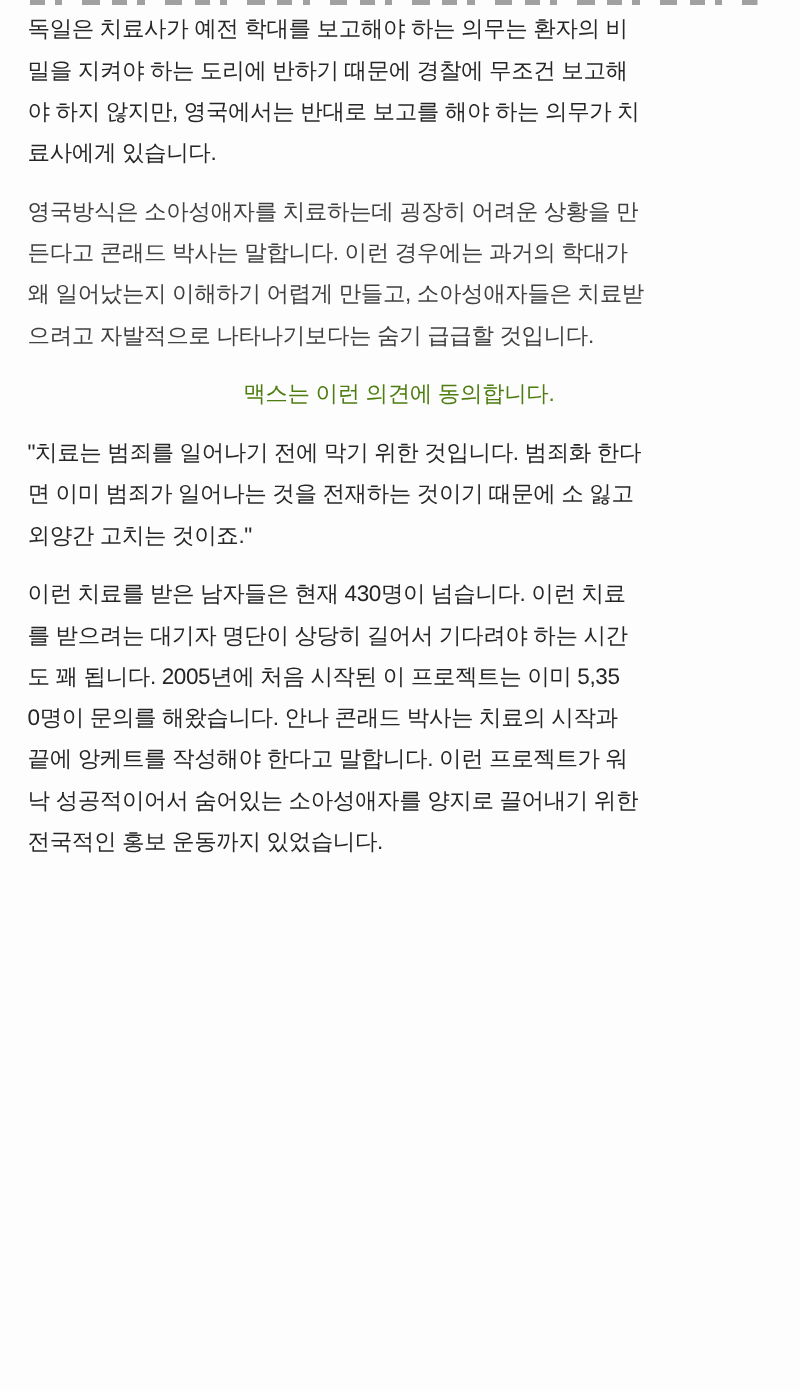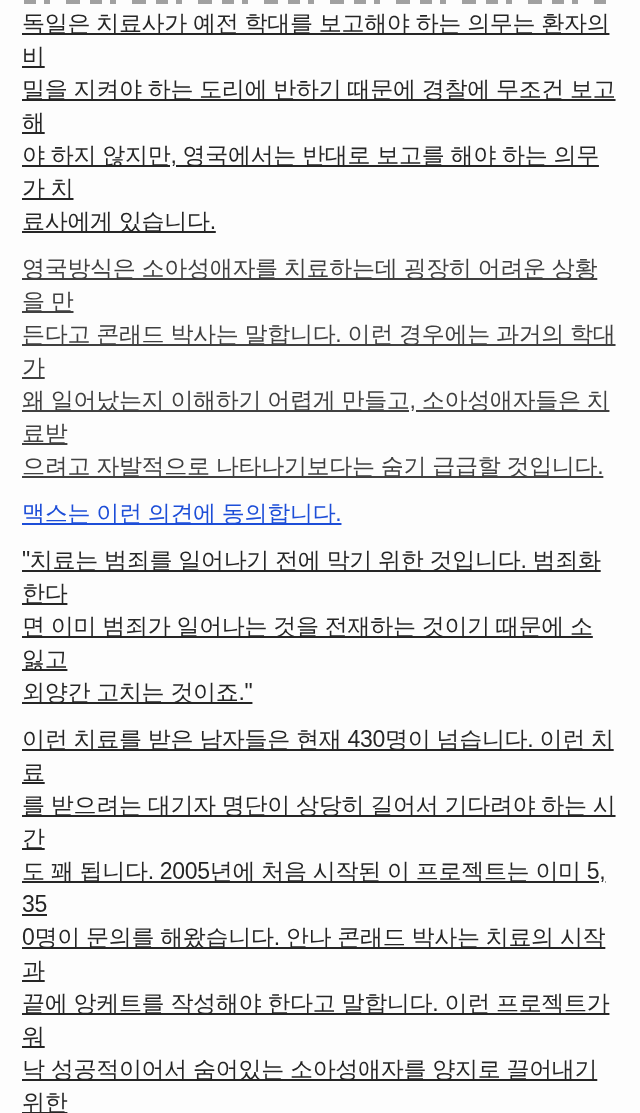--- a/index.html
+++ b/index.html
@@ -24,46 +24,45 @@
       90deg,
       #444 0 12px, transparent 12px 20px,
       #444 20px 26px, transparent 26px 42px,
       #444 42px 56px, transparent 56px 66px
     );
     opacity: 0.5;
   }
   .para {
     margin: 0 24px 14px 22px;
     color: #262626;
-    font-size: 23px;
+    font-size: 18px;
     line-height: 33px;
     letter-spacing: -0.3px;
     white-space: pre-line;      
     word-break: break-all;      
     text-align: left;
-    text-decoration: underline;
   }
 </style>
 </head>
 <body style="background: rgb(253, 253, 253);">
 
 <main class="article">
   <div class="clipped-top"></div>
 
   <p class="para" style="color: rgb(38, 38, 38);">독일은 치료사가 예전 학대를 보고해야 하는 의무는 환자의 비
 밀을 지켜야 하는 도리에 반하기 때문에 경찰에 무조건 보고해
 야 하지 않지만, 영국에서는 반대로 보고를 해야 하는 의무가 치
 료사에게 있습니다.</p>
 
   <p class="para" style="color: #404040;">영국방식은 소아성애자를 치료하는데 굉장히 어려운 상황을 만
 든다고 콘래드 박사는 말합니다. 이런 경우에는 과거의 학대가
 왜 일어났는지 이해하기 어렵게 만들고, 소아성애자들은 치료받
 으려고 자발적으로 나타나기보다는 숨기 급급할 것입니다.</p>
 
-  <p class="para" style="color: #1d4ed8;">맥스는 이런 의견에 동의합니다.</p>
+  <p class="para" style="color: #4d7c0f; text-align: center;">맥스는 이런 의견에 동의합니다.</p>
 
   <p class="para" style="color: rgb(38, 38, 38);">"치료는 범죄를 일어나기 전에 막기 위한 것입니다. 범죄화 한다
 면 이미 범죄가 일어나는 것을 전재하는 것이기 때문에 소 잃고
 외양간 고치는 것이죠."</p>
 
   <p class="para" style="color: rgb(38, 38, 38);">이런 치료를 받은 남자들은 현재 430명이 넘습니다. 이런 치료
 를 받으려는 대기자 명단이 상당히 길어서 기다려야 하는 시간
 도 꽤 됩니다. 2005년에 처음 시작된 이 프로젝트는 이미 5,35
 0명이 문의를 해왔습니다. 안나 콘래드 박사는 치료의 시작과
 끝에 앙케트를 작성해야 한다고 말합니다. 이런 프로젝트가 워

